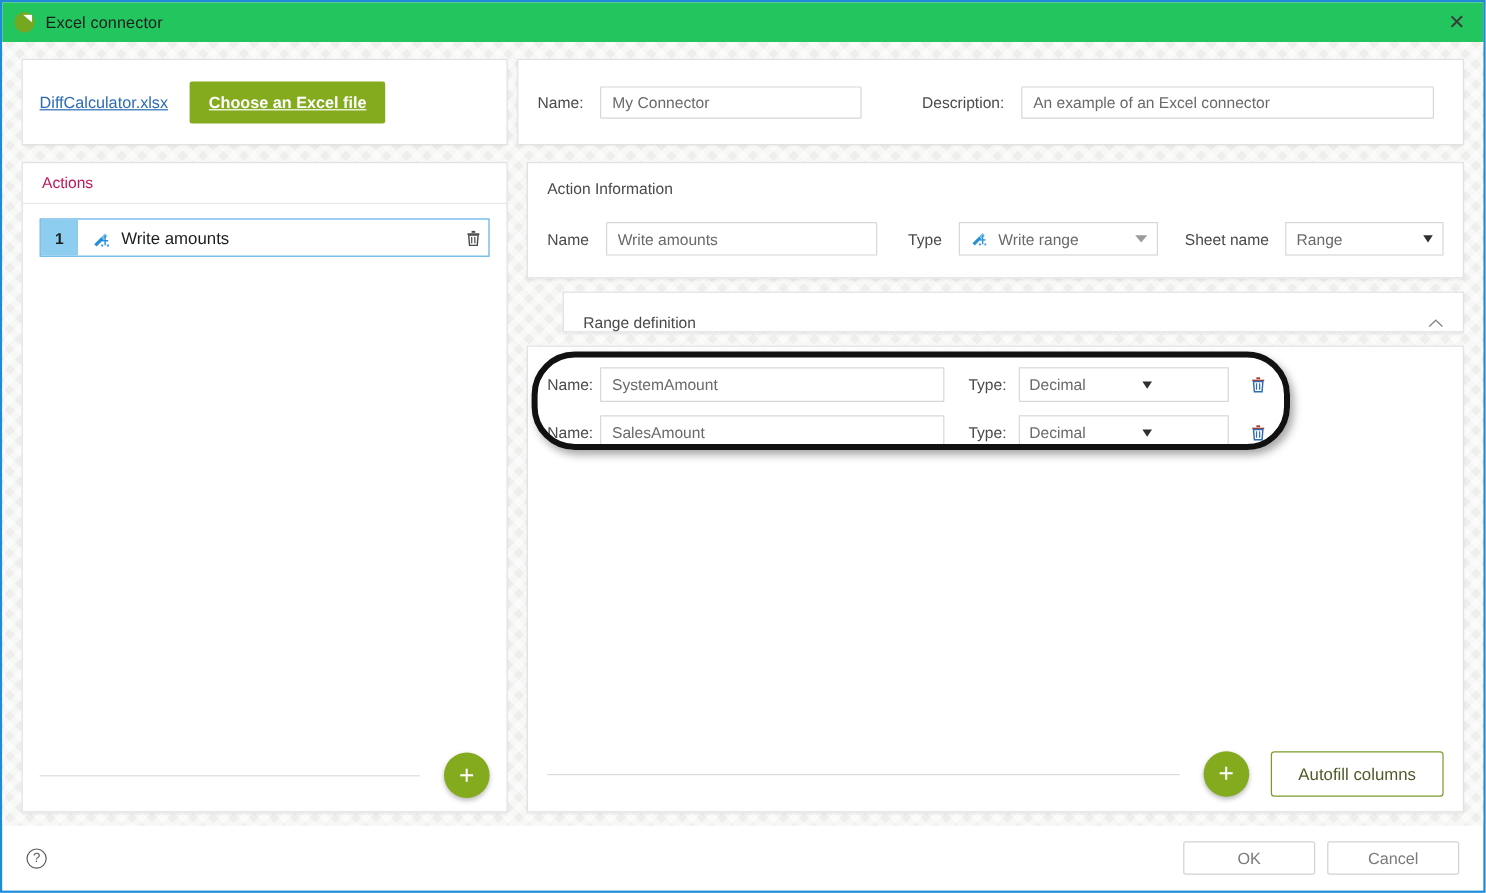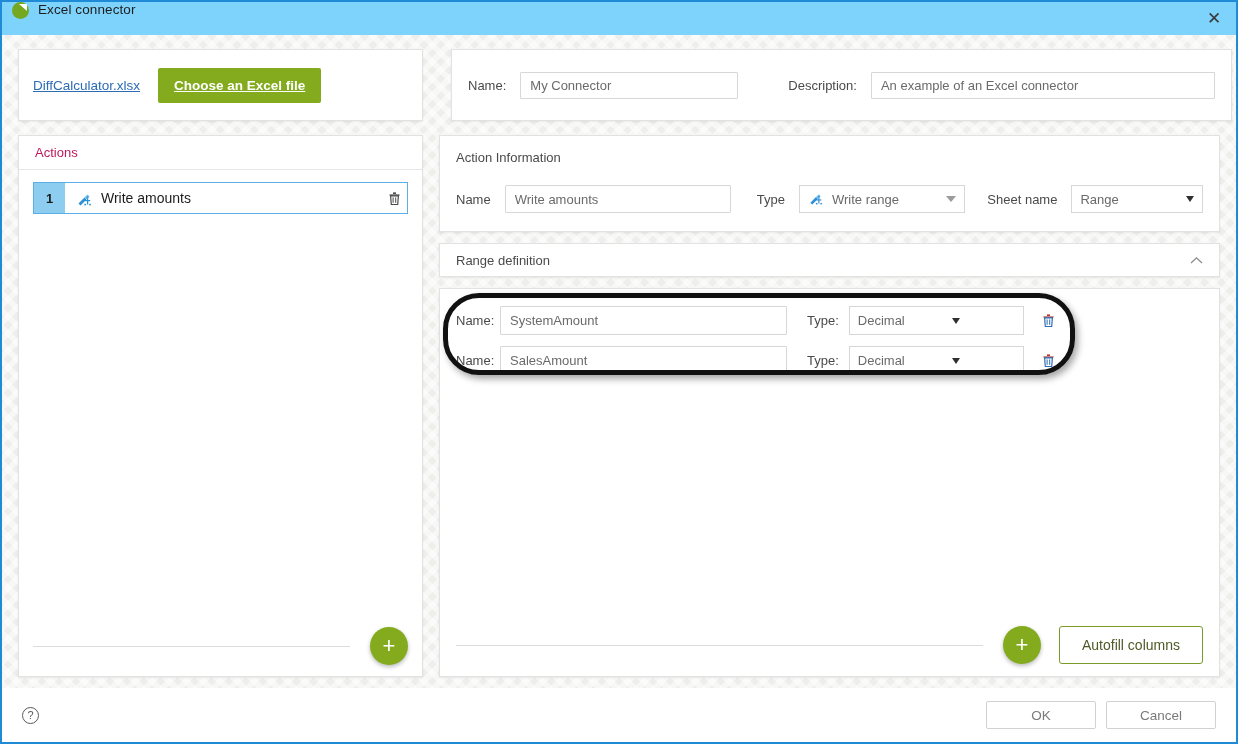--- a/index.html
+++ b/index.html
@@ -26,23 +26,23 @@
     border: 2px solid #1f8ad6;
     background: #ffffff;
     display: flex;
     flex-direction: column;
   }
 
   
   .titlebar {
     height: 33px;
     flex: 0 0 33px;
-    background: #7dd3fc;
-    display: flex;
-    align-items: flex-start;
+    background: #22c55e;
+    display: flex;
+    align-items: center;
     padding: 0 0 0 10px;
     position: relative;
   }
   .app-logo {
     width: 17px; height: 17px;
     flex: 0 0 17px;
     margin-right: 9px;
     position: relative;
   }
   .app-logo .disc {
@@ -93,21 +93,21 @@
   .card {
     background: #ffffff;
     border: 1px solid #e2e2e2;
     box-shadow: 0 1px 2px rgba(0,0,0,.07);
     box-sizing: border-box;
   }
 
   
   .top-row {
     display: flex;
-    gap: 28px;
+    gap: 8px;
     height: 72px;
   }
   .file-card {
     width: 405px;
     flex: 0 0 405px;
     display: flex;
     align-items: center;
     padding: 0 14px;
   }
   .file-link {
@@ -311,25 +311,26 @@
   }
   .lbl-sheet { margin-left: 22px; }
   .sheet-select { width: 142px; }
   .sheet-select .sel-text { flex: 1 1 auto; }
 
   
   .section-head {
     height: 34px;
     flex: 0 0 34px;
     display: flex;
-    align-items: center;
+    align-items: flex-end;
     padding: 0 16px;
     font-size: 13px;
     color: #4a4a4a;
     cursor: pointer;
+    margin-left: 30px;
   }
   .section-head .chev {
     margin-left: auto;
     color: #8a8a8a;
     font-size: 13px;
     line-height: 1;
   }
 
   
   .coldef-card {

